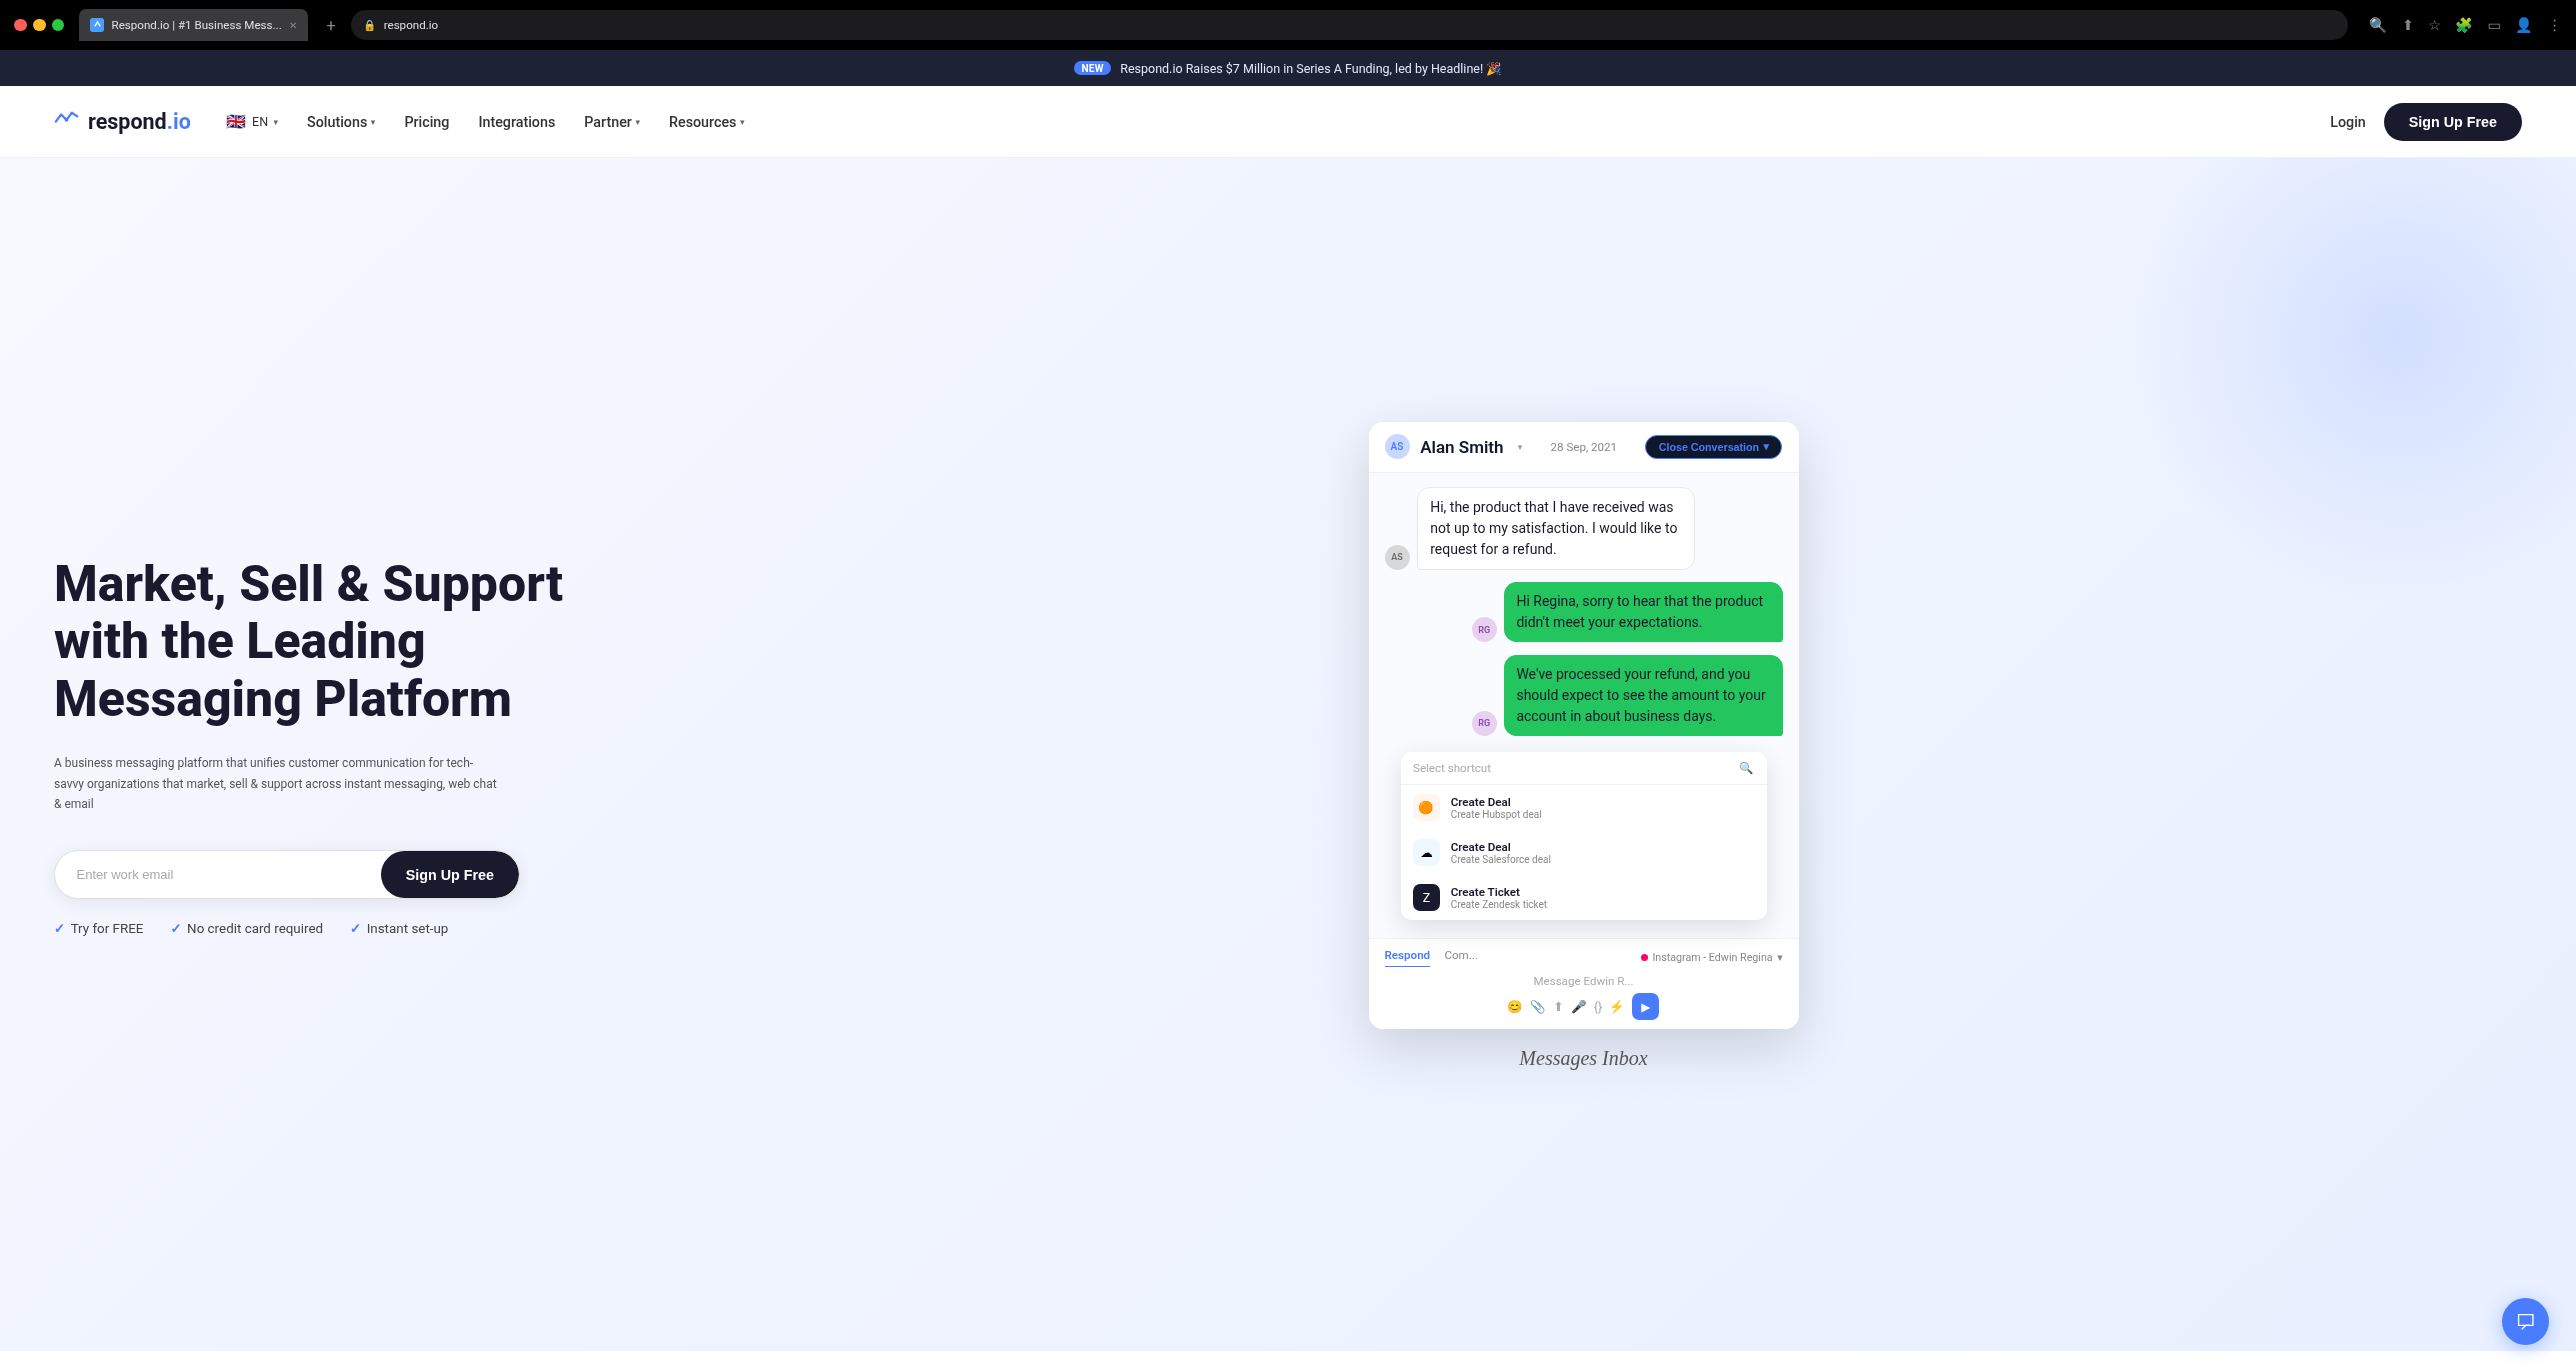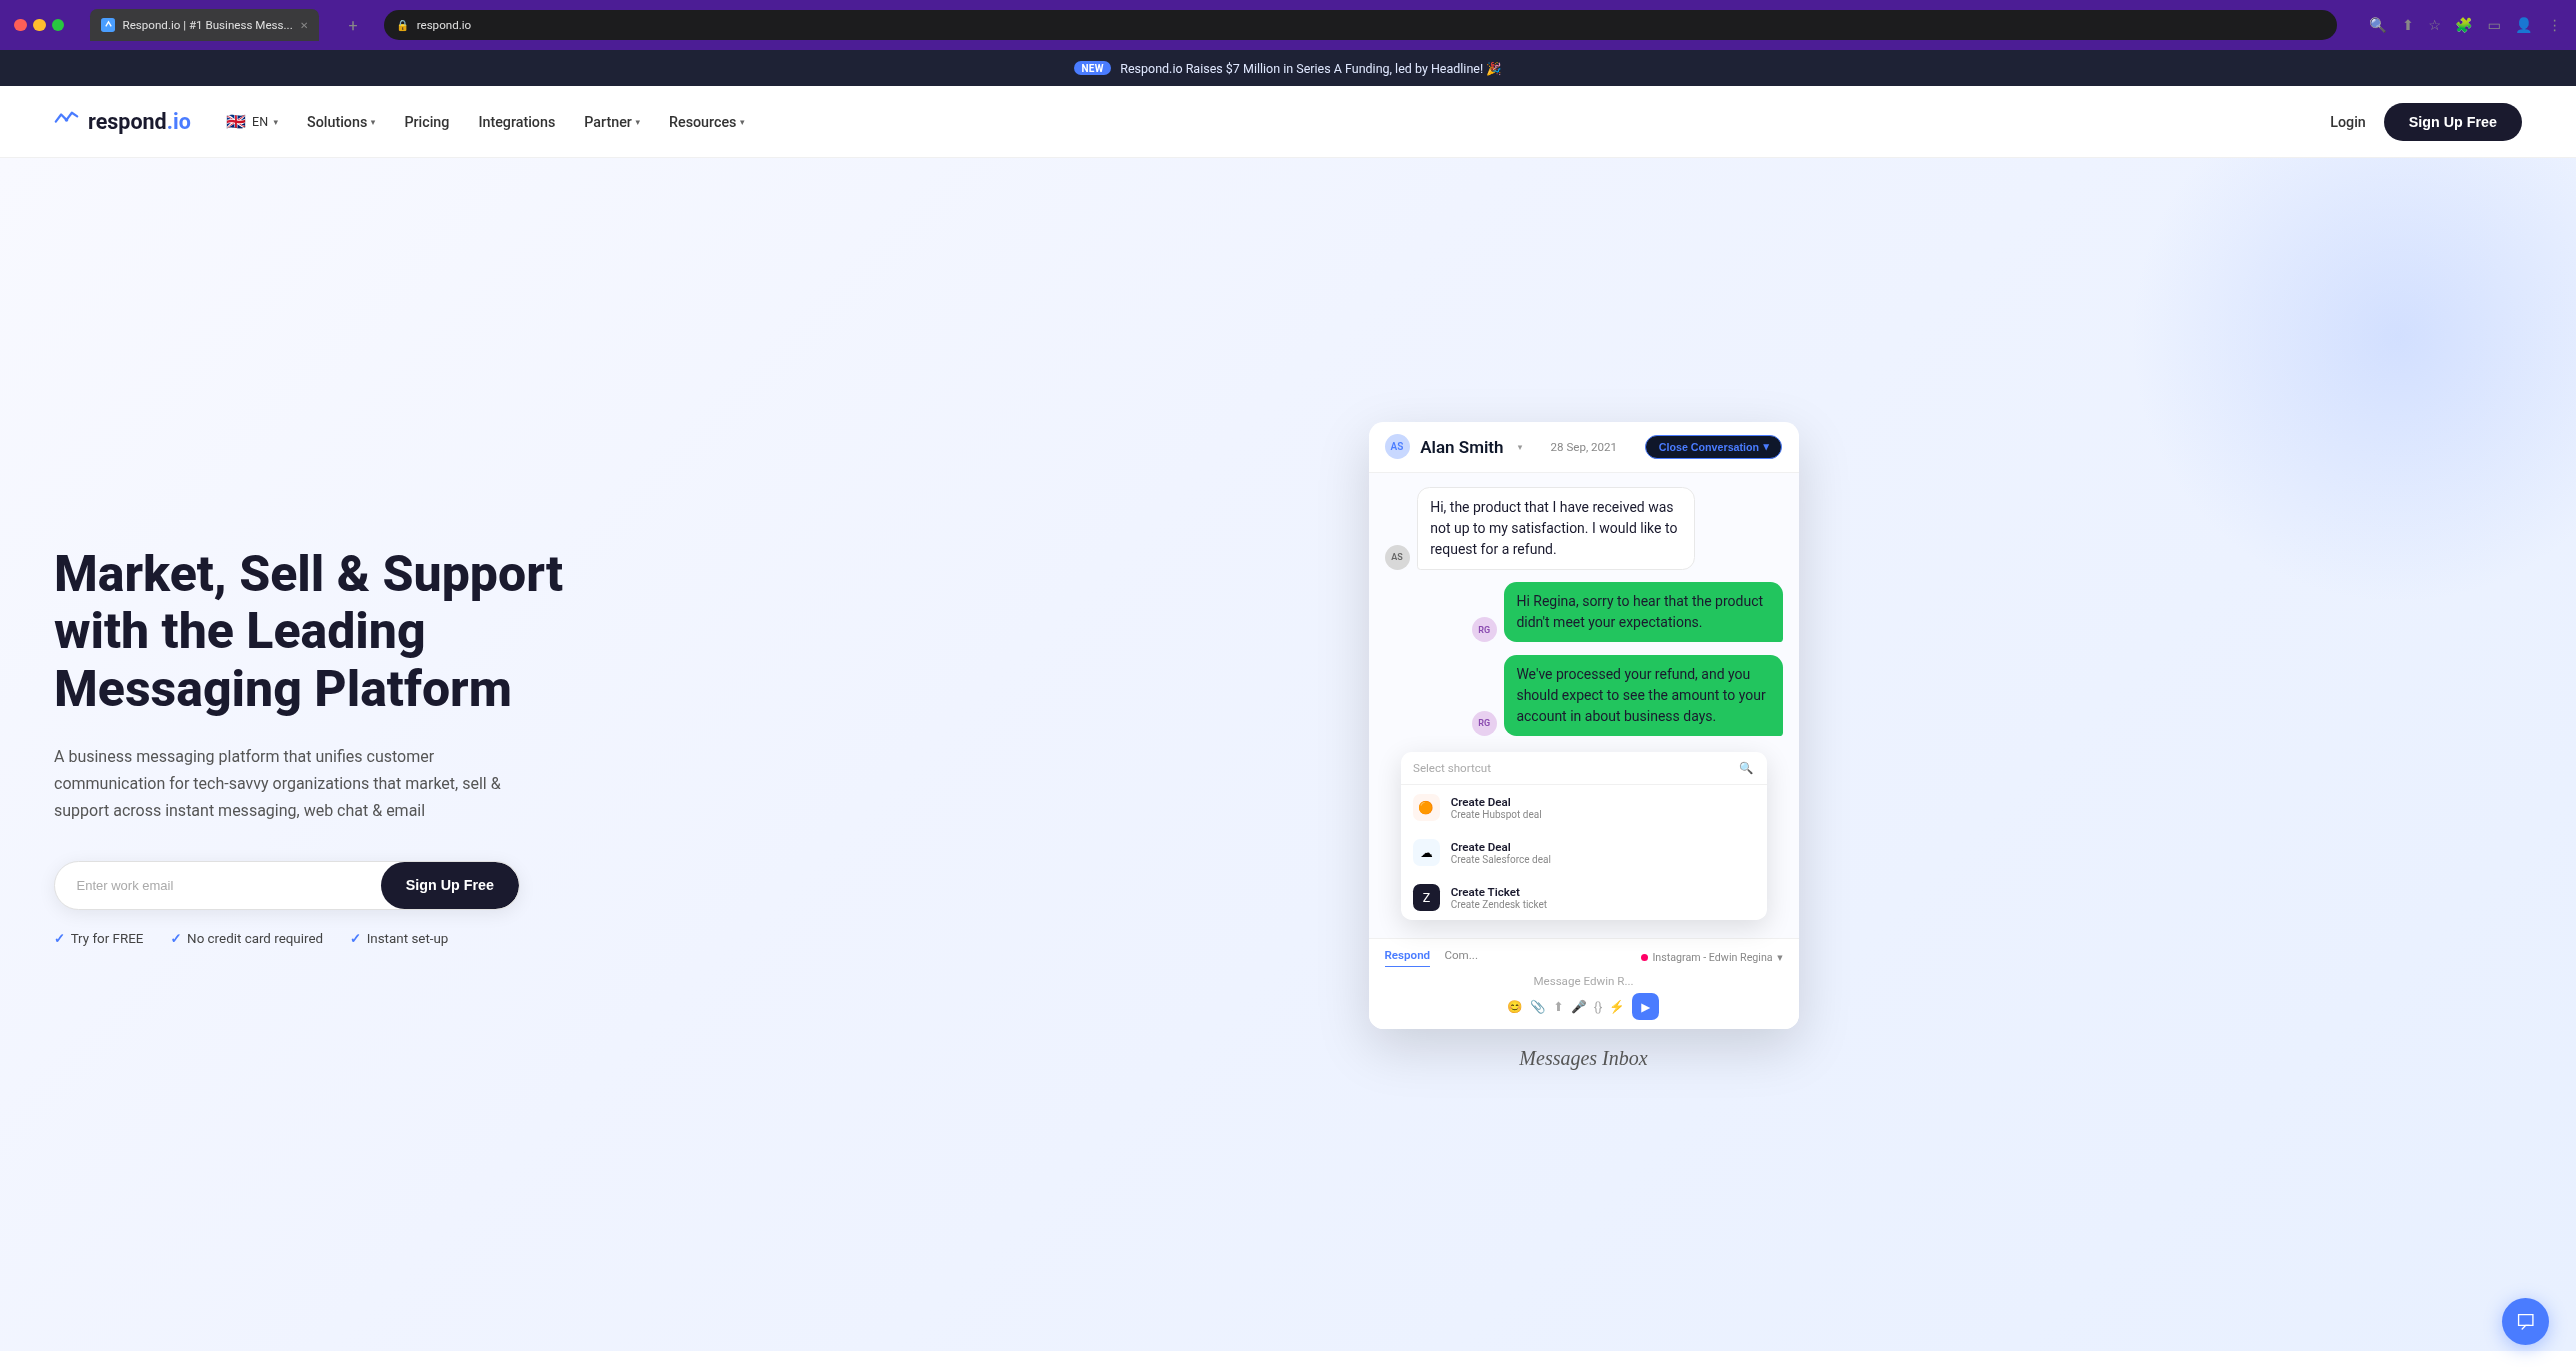--- a/index.html
+++ b/index.html
@@ -1,25 +1,25 @@
 <!DOCTYPE html>
 <html style="font-size:14.3px"><head>
   <meta charset="utf-8">
   <style>
     *, *::before, *::after { box-sizing: border-box; margin: 0; padding: 0; }
     body { font-family: -apple-system, BlinkMacSystemFont, 'Segoe UI', Roboto, sans-serif; background: #fff; overflow-x: hidden; }
 
     
     .browser-chrome {
-      background: #4c1d95;
+      background: #000000;
       height: 50px;
       display: flex;
       align-items: center;
       padding: 0 14.3px;
-      gap: 26px;
+      gap: 15px;
     }
     .traffic-lights { display: flex; gap: 6.3px; }
     .tl { width: 12.5px; height: 12.5px; border-radius: 50%; }
     .tl-red { background: #ff5f57; }
     .tl-yellow { background: #ffbd2e; }
     .tl-green { background: #28c840; }
     .browser-tab {
       background: #3a3a3c;
       border-radius: 7.2px 7.2px 0 0;
       height: 32px;
@@ -160,21 +160,21 @@
       z-index: 1;
     }
     .hero-title {
       font-size: 50px;
       font-weight: 800;
       color: #1a1a2e;
       line-height: 1.15;
       margin-bottom: 25px;
     }
     .hero-subtitle {
-      font-size: 16px;
+      font-size: 12px;
       color: #555;
       line-height: 1.7;
       margin-bottom: 36px;
       max-width: 448px;
       margin-top: 20px;
     }
     .email-form {
       display: flex;
       gap: 0;
       background: #fff;

